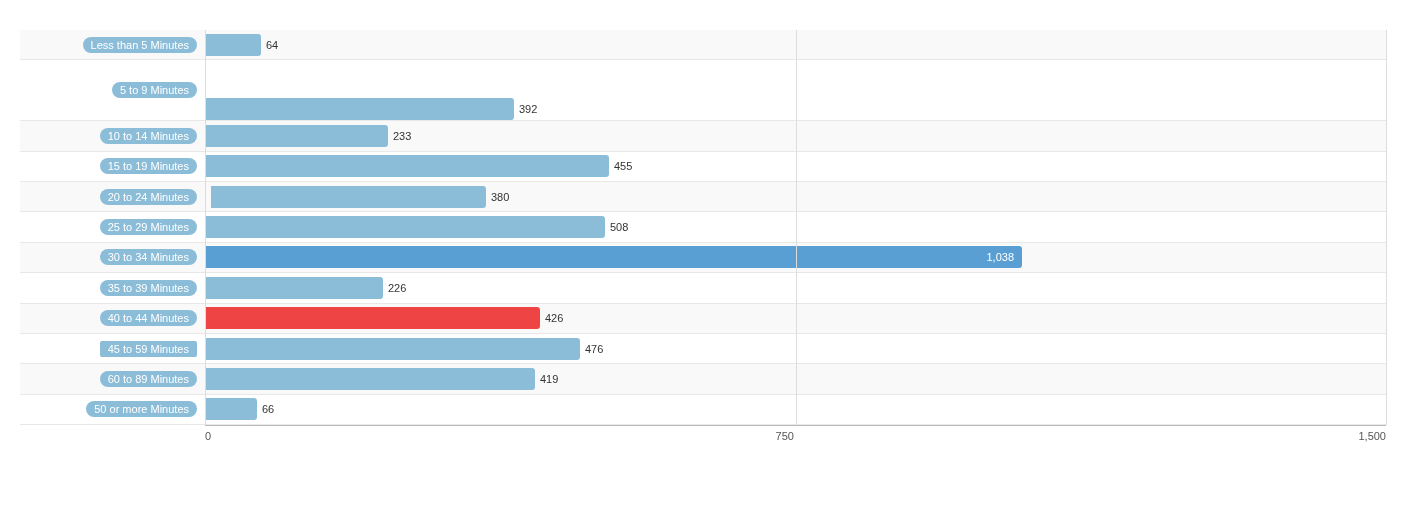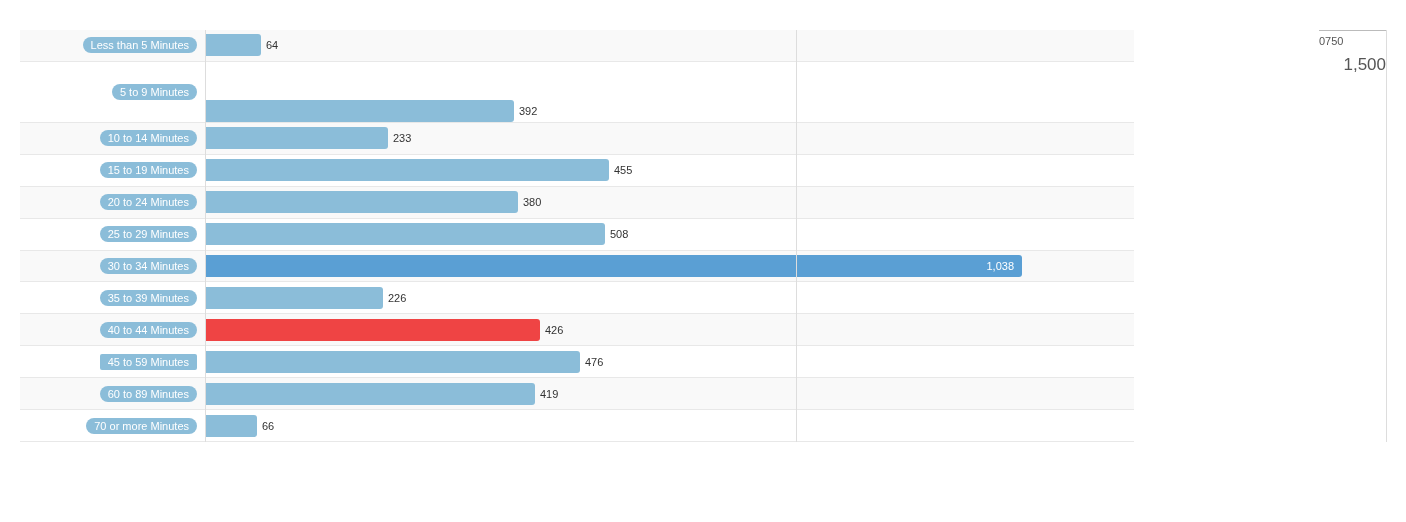--- a/index.html
+++ b/index.html
@@ -27,21 +27,21 @@
     .source-text {
       position: absolute;
       top: 20px;
       right: 20px;
       font-size: 12px;
       color: #999;
       font-style: italic;
     }
     .chart-area {
       display: flex;
-      flex-direction: row;
+      flex-direction: column;
       height: calc(100% - 50px);
       position: relative;
       justify-content: flex-end;
     }
     .bars-section {
       flex: 1;
       display: flex;
       flex-direction: column;
       position: relative;
     }
@@ -139,21 +139,21 @@
           <div class="bar-label"><span style="background: rgb(139, 189, 217); color: rgb(255, 255, 255); padding: 2px 8px; border-radius: 10px; font-size: 11px; display: inline-block; white-space: nowrap;">15 to 19 Minutes</span></div>
           <div class="bar-wrapper">
             <div class="bar" style="width: 404px; background: rgb(139, 189, 217);">
               <span class="bar-value">455</span>
             </div>
           </div>
         </div>
         <div class="bar-row">
           <div class="bar-label"><span style="background: rgb(139, 189, 217); color: rgb(255, 255, 255); padding: 2px 8px; border-radius: 10px; font-size: 11px; display: inline-block; white-space: nowrap;">20 to 24 Minutes</span></div>
           <div class="bar-wrapper">
-            <div class="bar" style="width: 313px; background: rgb(139, 189, 217);">
+            <div class="bar" style="width: 275px; background: rgb(139, 189, 217); margin-left: 6px;">
               <span class="bar-value">380</span>
             </div>
           </div>
         </div>
         <div class="bar-row">
           <div class="bar-label"><span style="background: rgb(139, 189, 217); color: rgb(255, 255, 255); padding: 2px 8px; border-radius: 10px; font-size: 11px; display: inline-block; white-space: nowrap;">25 to 29 Minutes</span></div>
           <div class="bar-wrapper">
             <div class="bar" style="width: 400px; background: rgb(139, 189, 217);">
               <span class="bar-value">508</span>
             </div>
@@ -193,30 +193,30 @@
         </div>
         <div class="bar-row">
           <div class="bar-label"><span style="background: rgb(139, 189, 217); color: rgb(255, 255, 255); padding: 2px 8px; border-radius: 10px; font-size: 11px; display: inline-block; white-space: nowrap;">60 to 89 Minutes</span></div>
           <div class="bar-wrapper">
             <div class="bar" style="width: 330px; background: rgb(139, 189, 217);">
               <span class="bar-value">419</span>
             </div>
           </div>
         </div>
         <div class="bar-row">
-          <div class="bar-label"><span style="background: rgb(139, 189, 217); color: rgb(255, 255, 255); padding: 2px 8px; border-radius: 10px; font-size: 11px; display: inline-block; white-space: nowrap;">70 or more Minutes</span></div>
+          <div class="bar-label"><span style="background: rgb(139, 189, 217); color: rgb(255, 255, 255); padding: 2px 8px; border-radius: 10px; font-size: 11px; display: inline-block; white-space: nowrap;">50 or more Minutes</span></div>
           <div class="bar-wrapper">
             <div class="bar" style="width: 52px; background: rgb(139, 189, 217);">
               <span class="bar-value">66</span>
             </div>
           </div>
         </div>
         <div style="position: absolute; top: 0px; left: 185px; width: 1px; height: 100%; background: rgb(221, 221, 221); pointer-events: none; z-index: 0;"></div>
         <div style="position: absolute; top: 0px; left: 775.5px; width: 1px; height: 100%; background: rgb(221, 221, 221); pointer-events: none; z-index: 0;"></div>
         <div style="position: absolute; top: 0px; left: 1366px; width: 1px; height: 100%; background: rgb(221, 221, 221); pointer-events: none; z-index: 0;"></div>
       </div>
     <div class="x-axis" id="x-axis" style="display: flex; justify-content: space-between; margin-left: 185px; padding-top: 4px; border-top: 1px solid rgb(187, 187, 187);">
     <span style="font-size: 11px; color: rgb(85, 85, 85);">0</span>
         <span style="font-size: 11px; color: rgb(85, 85, 85);">750</span>
-        <span style="font-size: 17px; color: rgb(85, 85, 85); margin-top: 20px;">1,500</span>
+        <span style="font-size: 11px; color: rgb(85, 85, 85);">1,500</span>
       </div>
   </div>
 </div>
 
 </body></html>

